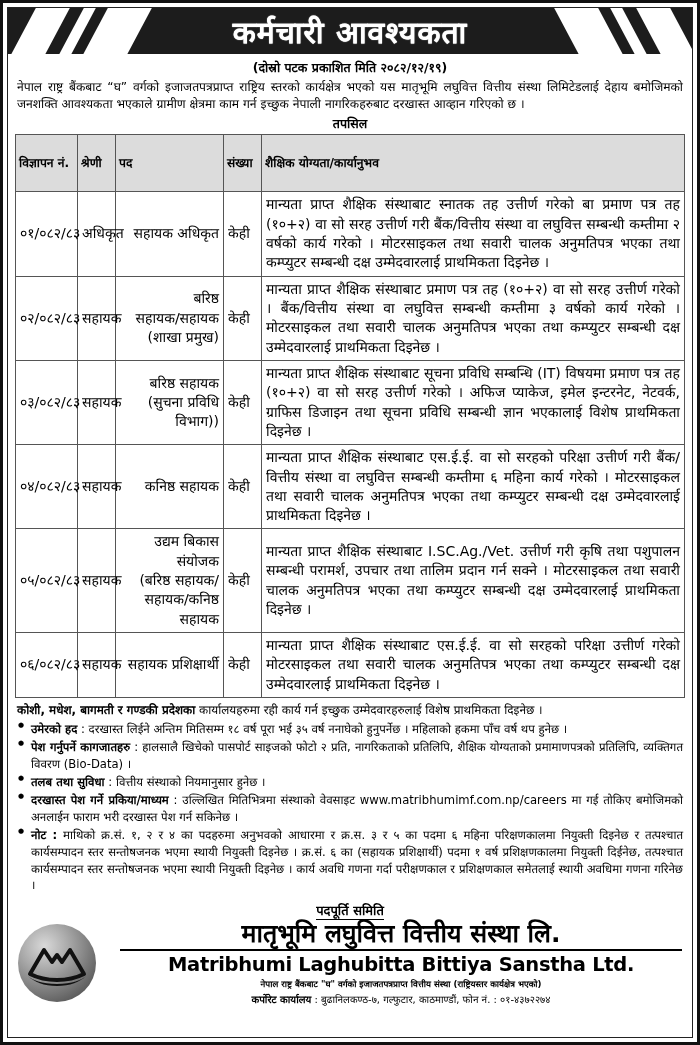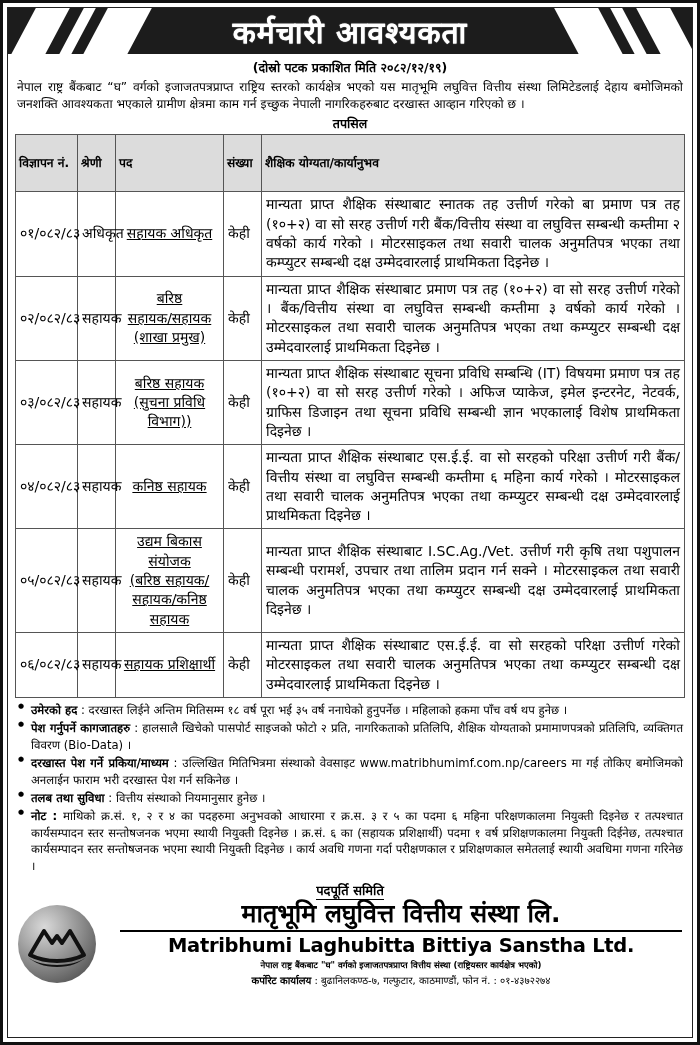--- a/index.html
+++ b/index.html
@@ -72,21 +72,21 @@
     background:#dcdcdc;
     font-weight:bold;font-size:12.2px;
     text-align:left;padding:20px 3px;
   }
   col.c-ad{width:62px;}
   col.c-cls{width:38px;}
   col.c-post{width:108px;}
   col.c-num{width:38px;}
   .c-center{}
   .c-just{text-align:justify;}
-  .post-cell{text-align:center;line-height:1.4;text-decoration:underline;}
+  .post-cell{text-align:right;line-height:1.4;}
 
   
   .notes{padding:4px 9px 0 9px;font-size:11.6px;line-height:1.44;}
   .prov-line{font-size:11.9px;text-align:justify;margin-bottom:2px;}
   .prov-line b{font-weight:bold;}
   ul.bullets{list-style:none;margin:0;padding:0;}
   ul.bullets li{
     position:relative;padding-left:14px;margin-bottom:1.5px;
     text-align:justify;
   }
@@ -211,25 +211,28 @@
               <td class="c-center">सहायक</td>
               <td class="post-cell">सहायक प्रशिक्षार्थी</td>
               <td class="c-center">केही</td>
               <td class="c-just">मान्यता प्राप्त शैक्षिक संस्थाबाट एस.ई.ई. वा सो सरहको परिक्षा उत्तीर्ण गरेको मोटरसाइकल तथा सवारी चालक अनुमतिपत्र भएका तथा कम्प्युटर सम्बन्धी दक्ष उम्मेदवारलाई प्राथमिकता दिइनेछ ।</td>
             </tr>
           </tbody>
     </table>
   </div>
 
   <div class="notes">
+    <div class="prov-line">
+      <b>कोशी, मधेश, बागमती र गण्डकी प्रदेशका</b><span> कार्यालयहरुमा रही कार्य गर्न इच्छुक उम्मेदवारहरुलाई विशेष प्राथमिकता दिइनेछ ।</span>
+    </div>
     <ul class="bullets" id="bullet-list">
           <li class="bl"><b>उमेरको हद</b><span> : दरखास्त लिईने अन्तिम मितिसम्म १८ वर्ष पूरा भई ३५ वर्ष ननाघेको हुनुपर्नेछ । महिलाको हकमा पाँच वर्ष थप हुनेछ ।</span></li>
           <li class="bl"><b>पेश गर्नुपर्ने कागजातहरु</b><span> : हालसालै खिचेको पासपोर्ट साइजको फोटो २ प्रति, नागरिकताको प्रतिलिपि, शैक्षिक योग्यताको प्रमामाणपत्रको प्रतिलिपि, व्यक्तिगत विवरण (Bio-Data) ।</span></li>
+          <li class="bl"><b>तलब तथा सुविधा</b><span> : वित्तीय संस्थाको नियमानुसार हुनेछ ।</span></li>
           <li class="bl"><b>दरखास्त पेश गर्ने प्रकिया/माध्यम</b><span> : उल्लिखित मितिभित्रमा संस्थाको वेवसाइट www.matribhumimf.com.np/careers मा गई तोकिए बमोजिमको अनलाईन फाराम भरी दरखास्त पेश गर्न सकिनेछ ।</span></li>
-          <li class="bl"><b>तलब तथा सुविधा</b><span> : वित्तीय संस्थाको नियमानुसार हुनेछ ।</span></li>
           <li class="bl"><b>नोट :</b><span> माथिको क्र.सं. १, २ र ४ का पदहरुमा अनुभवको आधारमा र क्र.स. ३ र ५ का पदमा ६ महिना परिक्षणकालमा नियुक्ती दिइनेछ र तत्पश्चात कार्यसम्पादन स्तर सन्तोषजनक भएमा स्थायी नियुक्ती दिइनेछ । क्र.सं. ६ का (सहायक प्रशिक्षार्थी) पदमा १ वर्ष प्रशिक्षणकालमा नियुक्ती दिईनेछ, तत्पश्चात कार्यसम्पादन स्तर सन्तोषजनक भएमा स्थायी नियुक्ती दिइनेछ । कार्य अवधि गणना गर्दा परीक्षणकाल र प्रशिक्षणकाल समेतलाई स्थायी अवधिमा गणना गरिनेछ ।</span></li>
         </ul>
   </div>
 
   <div class="committee"><span>पदपूर्ति समिति</span></div>
   <div class="foot">
     <div class="logo">
       <div class="ball"></div>
       <svg viewBox="0 0 78 78">
         <path d="M10 52 C14 56 24 60 39 60 C54 60 64 56 68 52 C62 58 52 62 39 62 C26 62 16 58 10 52 Z" fill="#111"></path>

